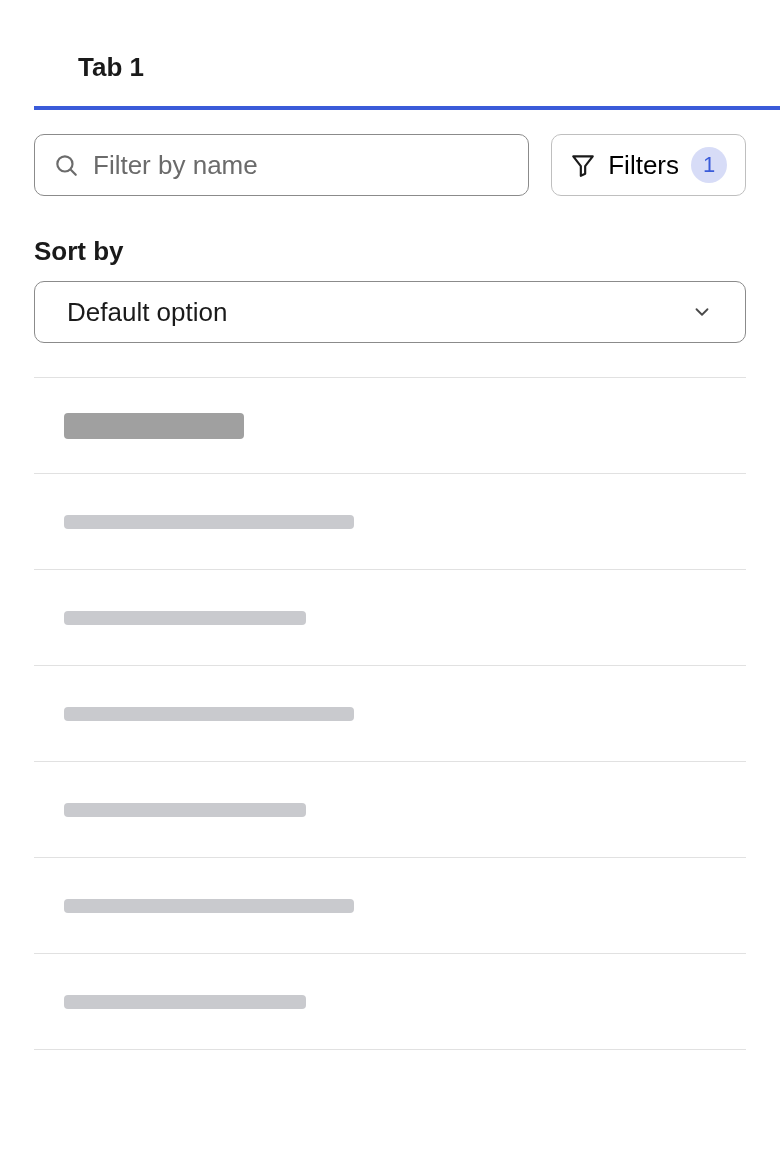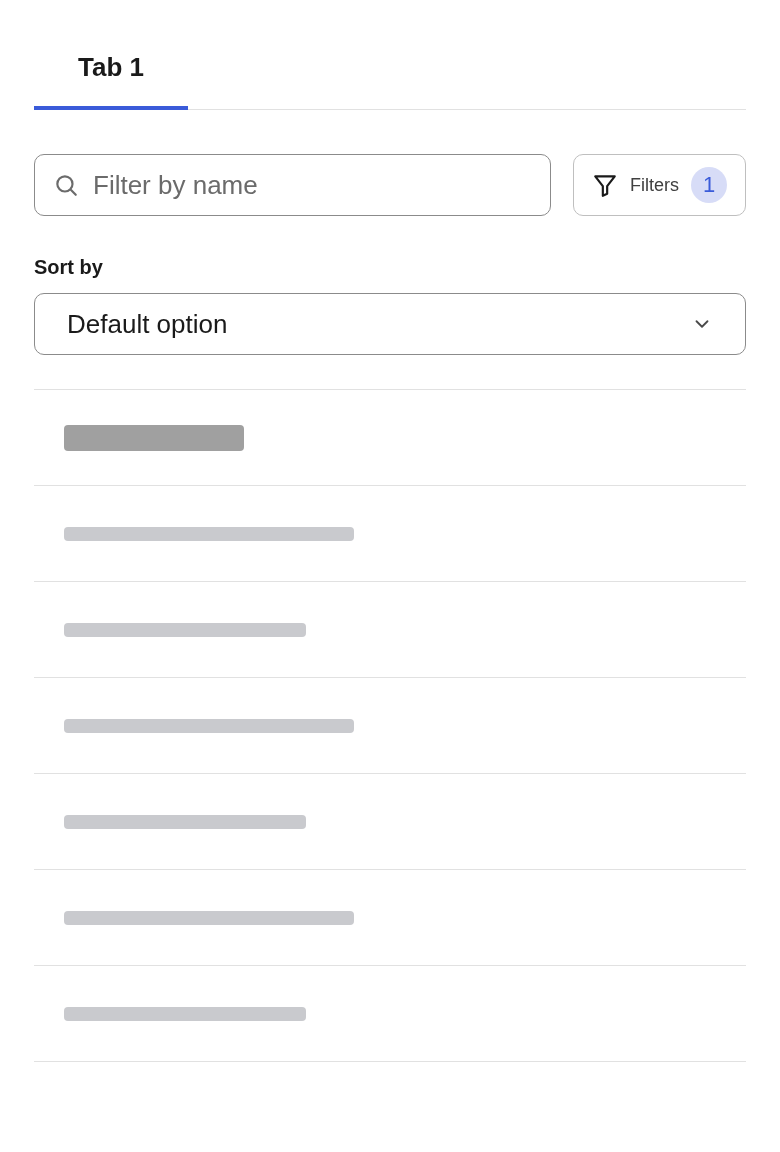--- a/index.html
+++ b/index.html
@@ -12,20 +12,21 @@
     color: #1a1a1a;
   }
   .container {
     padding: 52px 34px 0 34px;
   }
   .tabs {
     display: flex;
     gap: 72px;
     border-bottom: 1px solid #e1e1e1;
     padding-left: 44px;
+    flex-direction: column;
   }
   .tab {
     font-size: 26px;
     color: #6b6b6b;
     padding-bottom: 26px;
     cursor: pointer;
     position: relative;
   }
   .tab.active {
     color: #1a1a1a;
@@ -36,21 +37,21 @@
     position: absolute;
     left: -44px;
     right: -44px;
     bottom: -1px;
     height: 4px;
     background: #3a5bd9;
   }
   .controls-row {
     display: flex;
     gap: 22px;
-    margin-top: 44px;
+    margin-top: 24px;
   }
   .filter-field {
     flex: 1;
     height: 62px;
     border: 1px solid #8b8b8b;
     border-radius: 10px;
     display: flex;
     align-items: center;
     padding: 0 18px;
     gap: 12px;
@@ -68,35 +69,35 @@
     height: 62px;
     border: 1px solid #bfbfbf;
     border-radius: 10px;
     display: flex;
     align-items: center;
     padding: 0 18px;
     gap: 12px;
     cursor: pointer;
     background: #fff;
   }
-  .filters-btn-label { font-size: 18px; color: #404040; }
+  .filters-btn-label { font-size: 26px; color: #000000; }
   .badge {
     background: #d7dcf7;
     color: #3a5bd9;
     border-radius: 999px;
     font-size: 22px;
     min-width: 36px;
     height: 36px;
     display: flex;
     align-items: center;
     justify-content: center;
     padding: 0 10px;
   }
   .sort-label {
-    font-size: 20px;
+    font-size: 26px;
     font-weight: 700;
     margin-top: 40px;
   }
   .sort-select {
     margin-top: 14px;
     height: 62px;
     border: 1px solid #8b8b8b;
     border-radius: 10px;
     display: flex;
     align-items: center;

